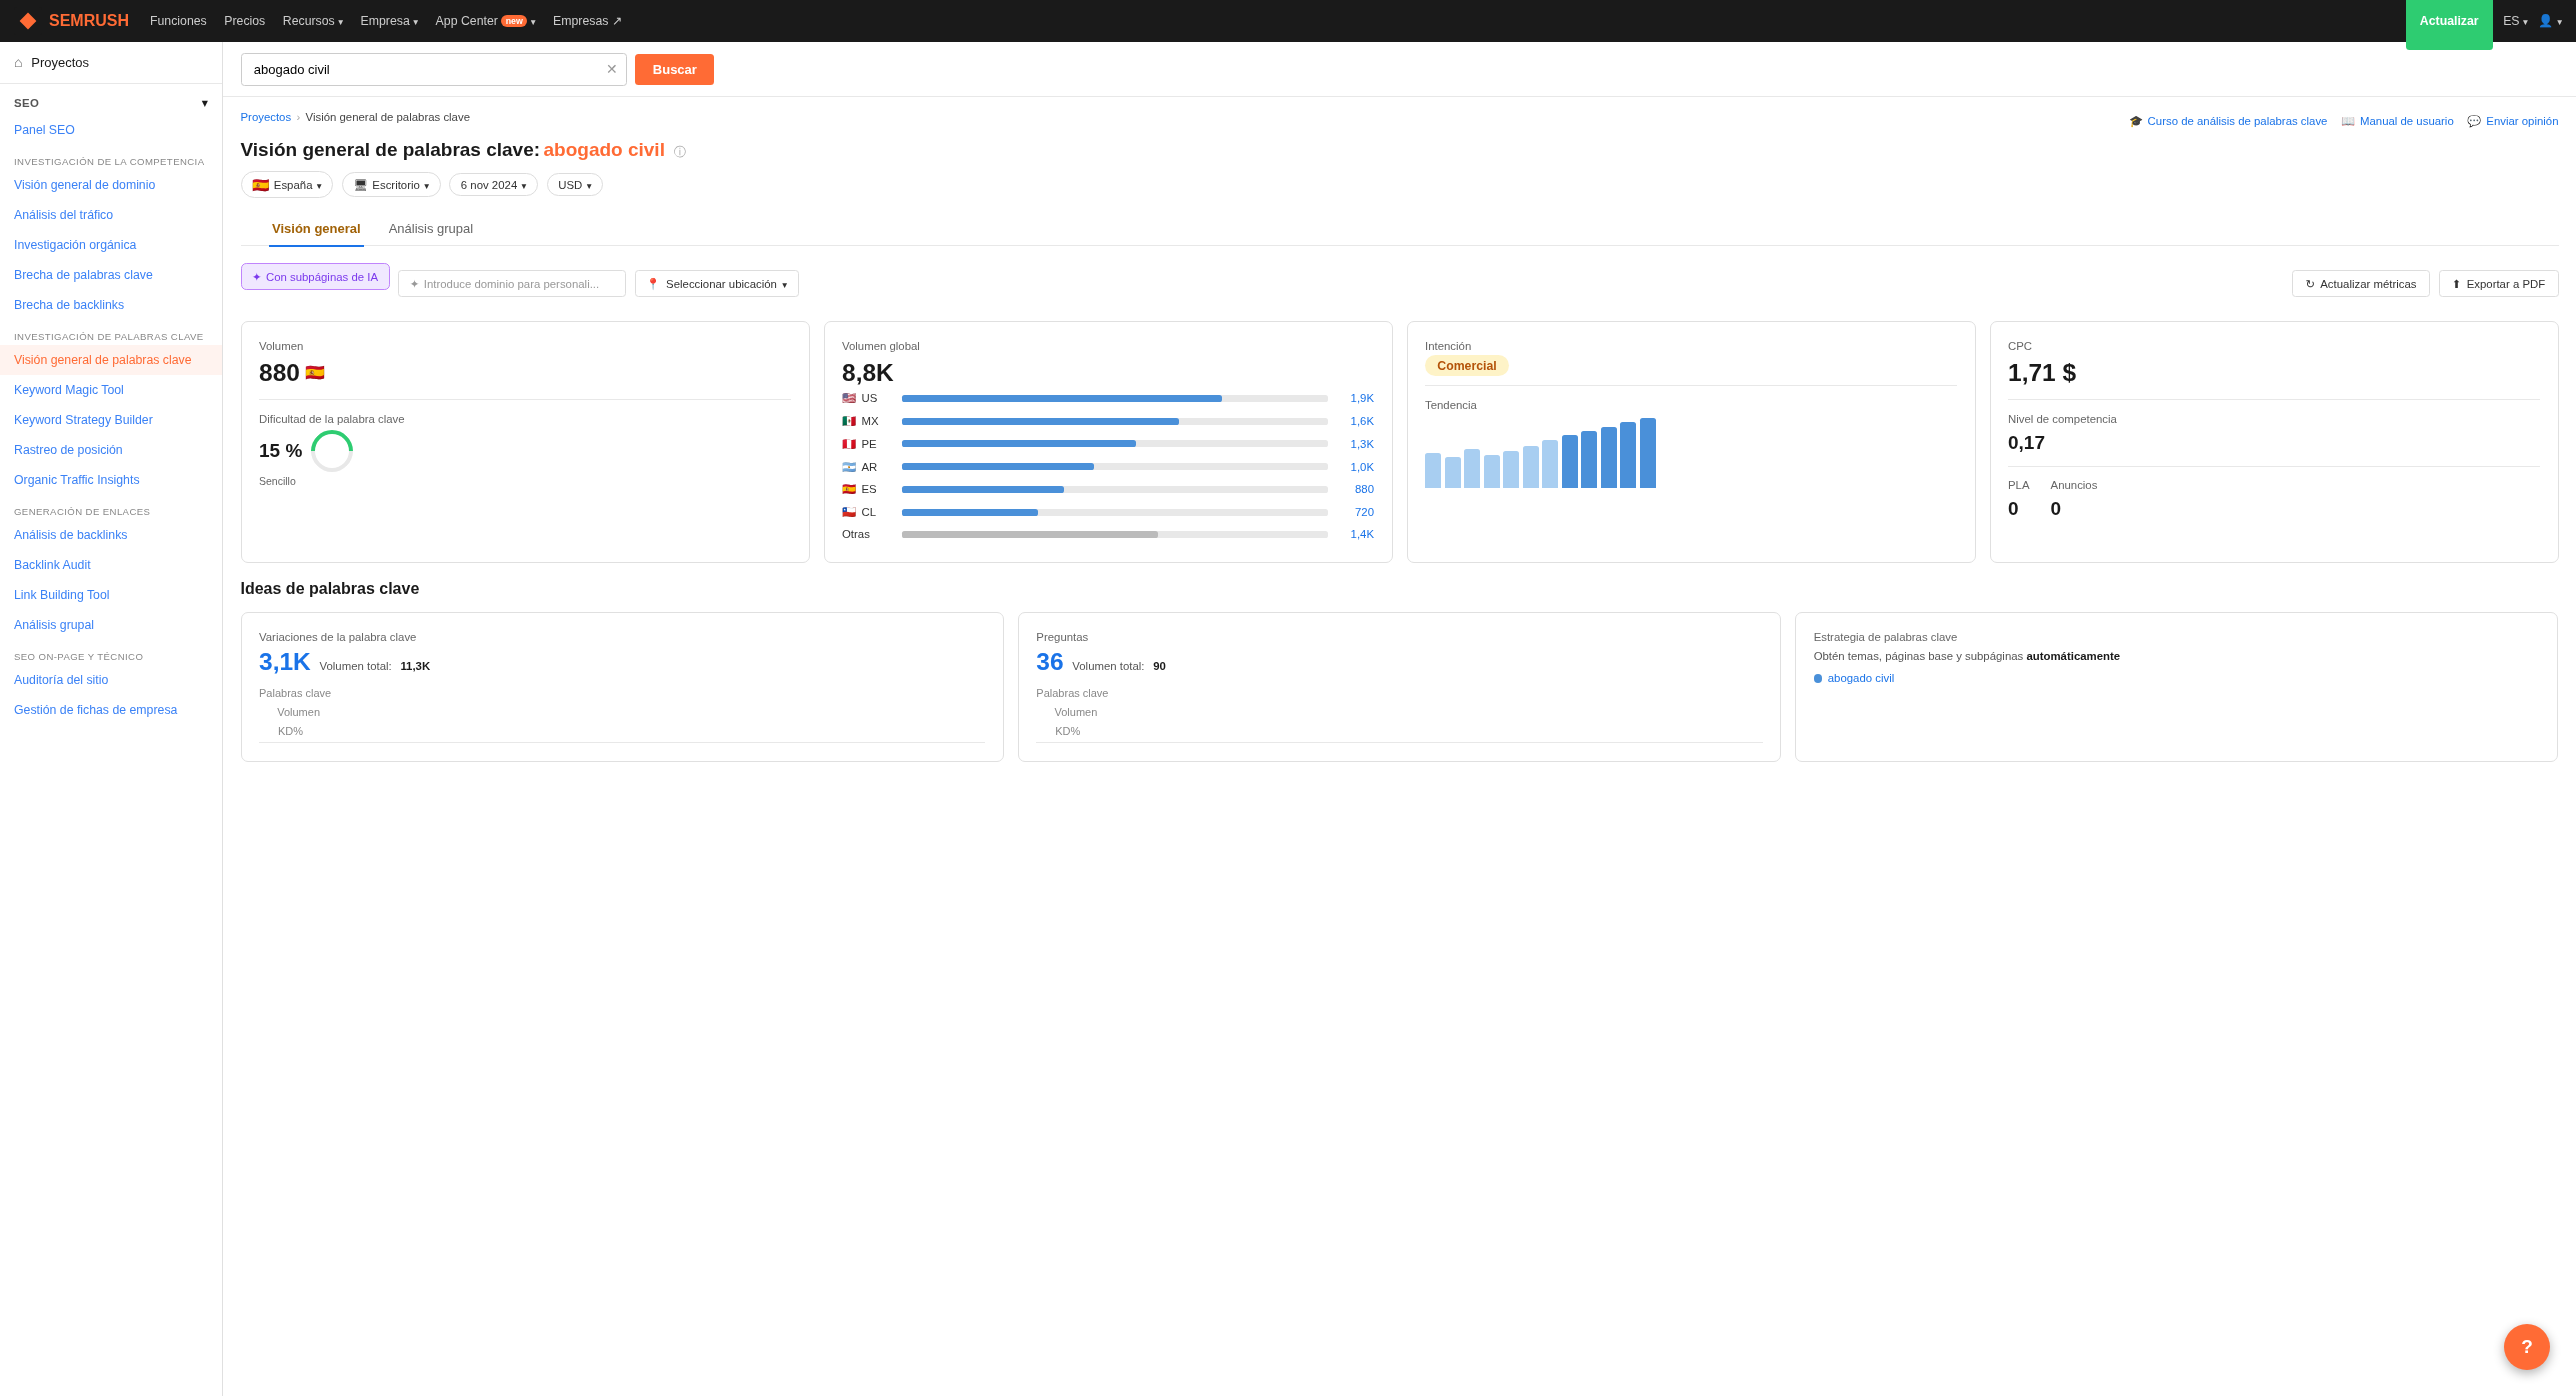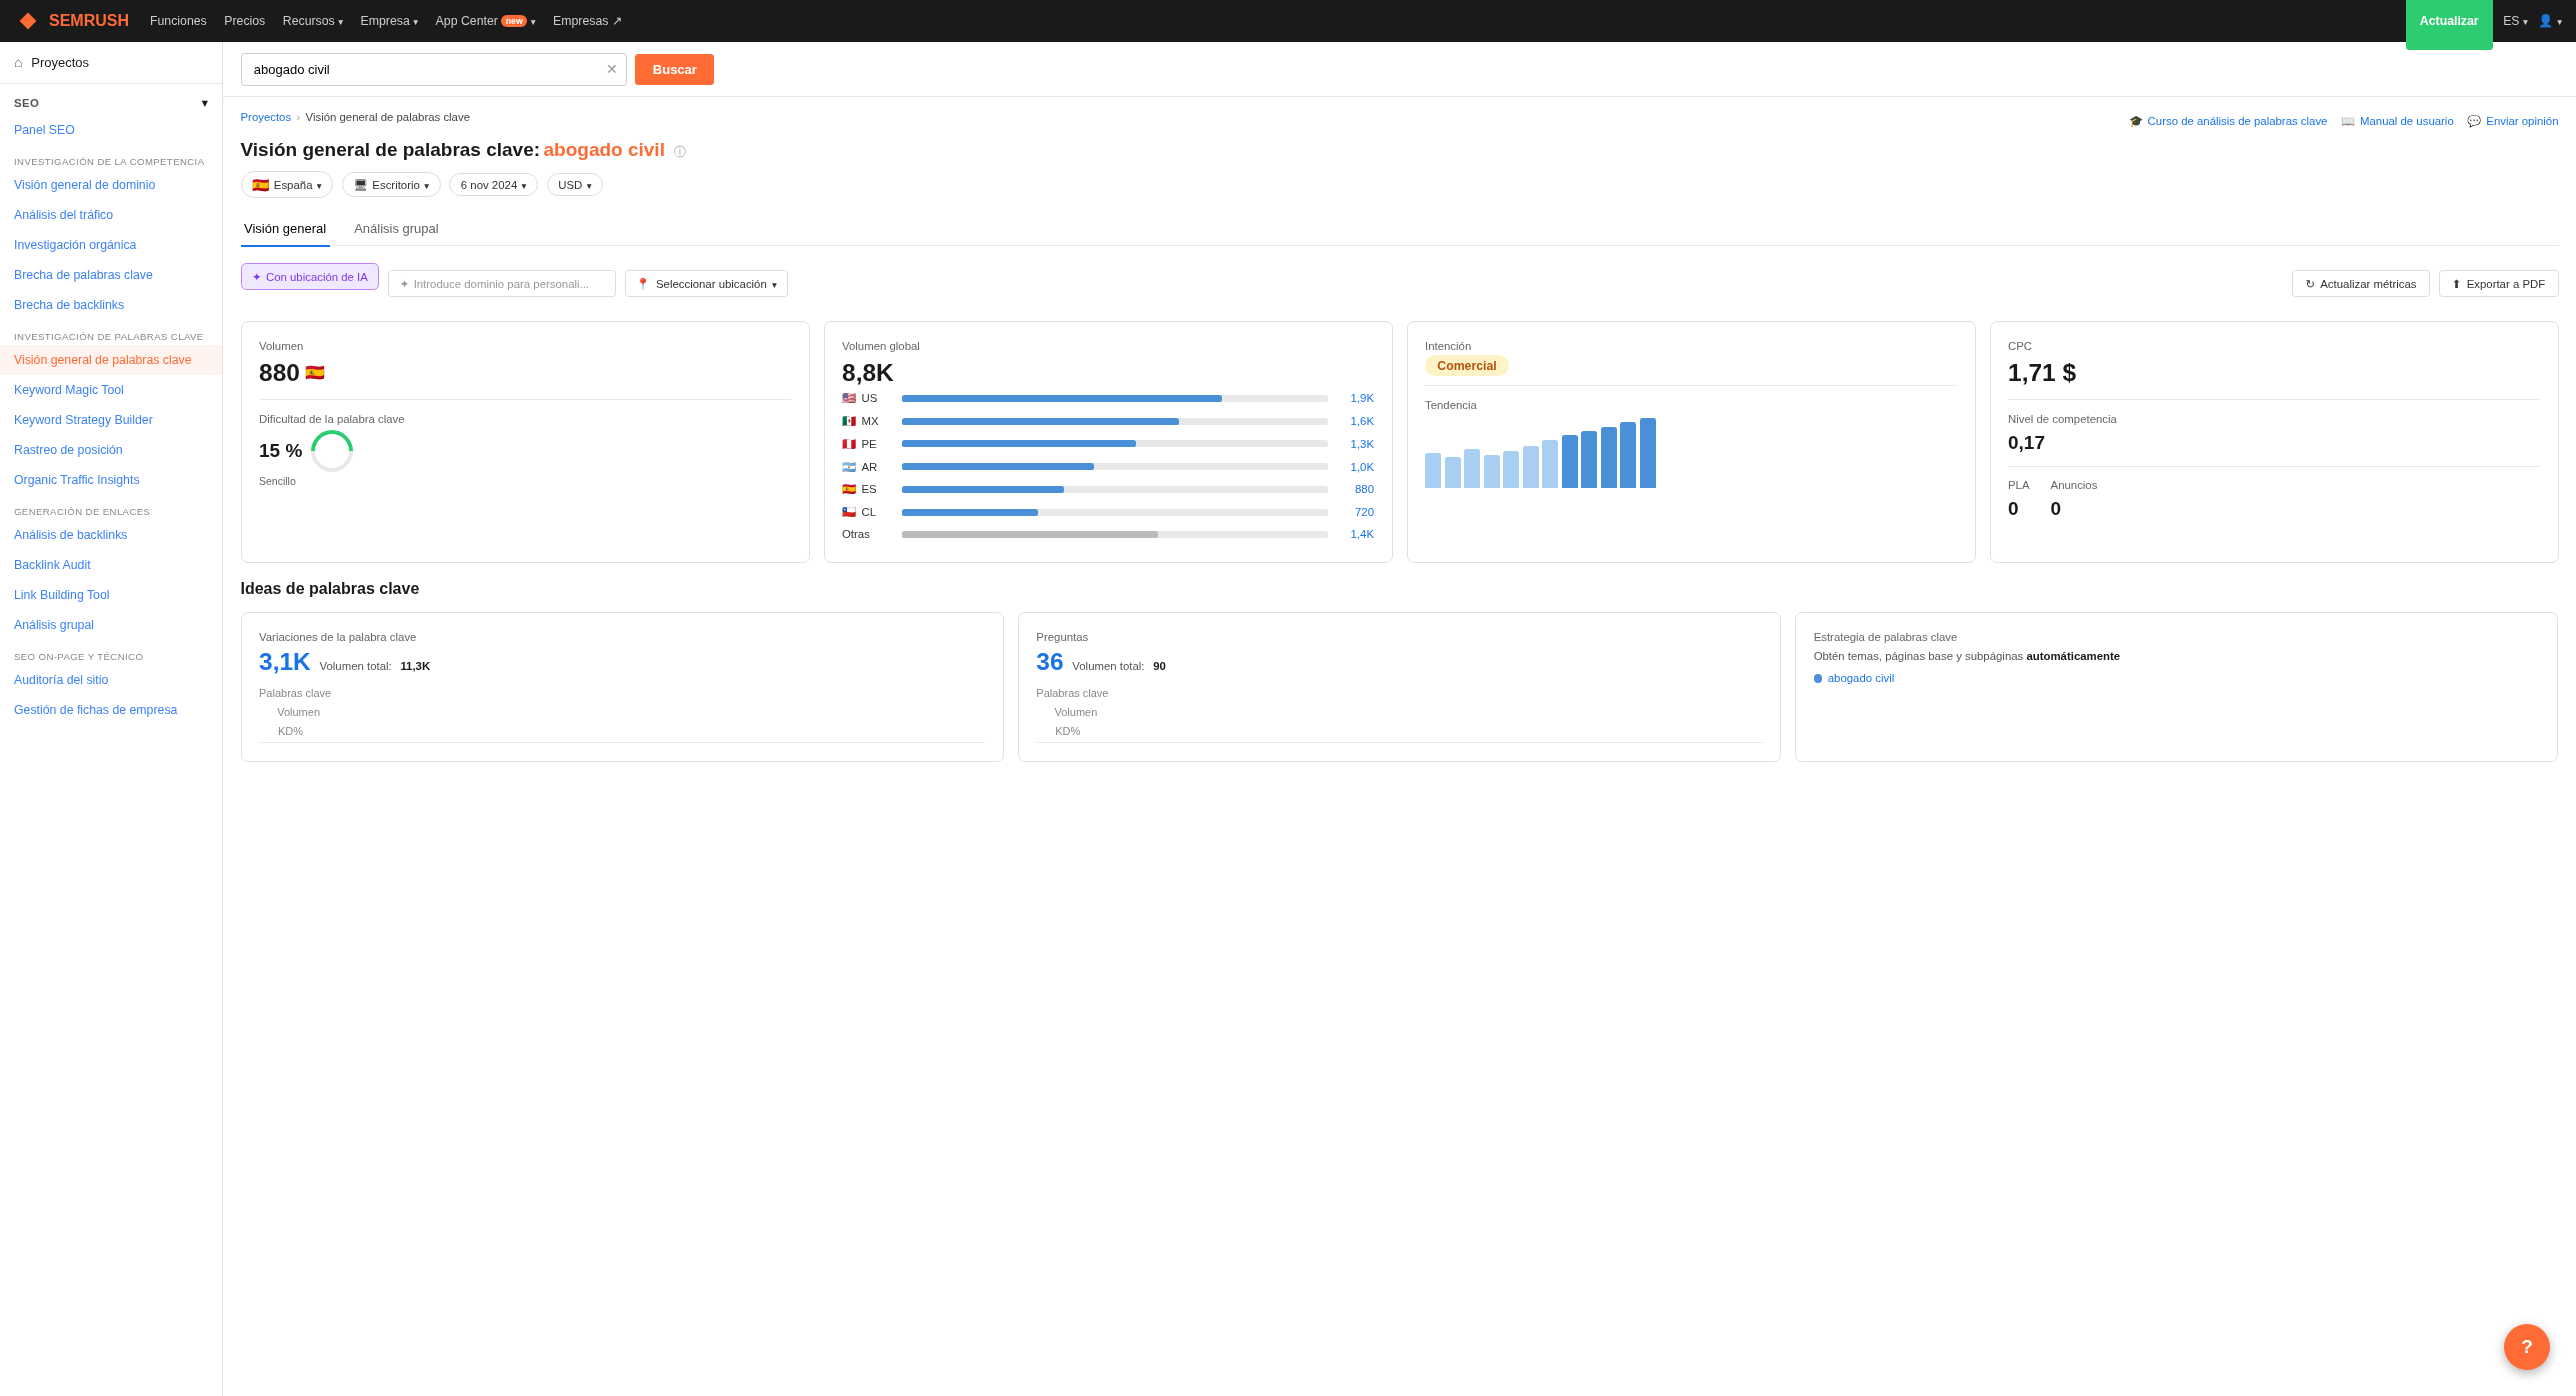--- a/index.html
+++ b/index.html
@@ -111,21 +111,21 @@
       display: flex; align-items: center; gap: 4.4px;
       border: 1.3px solid #ddd; border-radius: 17.5px;
       padding: 4.4px 10.5px; font-size: 11.4px; cursor: pointer;
       background: #fff; color: #333;
     }
     .filter-btn .flag { font-size: 14px; }
 
     
     .tabs { display: flex; gap: 21px; border-bottom: 1.8px solid #e8e8e8; margin-bottom: 17.5px; }
     .tab { padding: 8.8px 3.5px; font-size: 13px; cursor: pointer; color: #666; border-bottom: 2.6px solid transparent; margin-bottom: -1.8px; }
-    .tab.active { color: #000000; border-bottom-color: #1a73e8; font-weight: 400; }
+    .tab.active { color: #a16207; border-bottom-color: #1a73e8; font-weight: 700; margin-left: 28px; }
 
     
     .ai-banner { background: #f0e8ff; border: 1.3px solid #c084fc; border-radius: 5.3px; padding: 5.3px 10.5px; font-size: 11.4px; color: #7c3aed; font-weight: 500; margin-bottom: 14px; display: inline-flex; align-items: center; gap: 4.4px; }
 
     
     .toolbar-row { display: flex; align-items: center; gap: 8.8px; margin-bottom: 17.5px; }
     .domain-input-container { display: flex; align-items: center; gap: 4.4px; border: 1.3px solid #ddd; border-radius: 3.5px; padding: 5.3px 10.5px; width: 228px; color: #999; font-size: 11.4px; cursor: text; }
     .location-btn { display: flex; align-items: center; gap: 5.3px; border: 1.3px solid #ddd; border-radius: 3.5px; padding: 5.3px 10.5px; font-size: 11.4px; cursor: pointer; background: #fff; color: #333; }
     .toolbar-actions { margin-left: auto; display: flex; gap: 8.8px; }
     .btn-outline { display: flex; align-items: center; gap: 5.3px; border: 1.3px solid #ddd; border-radius: 3.5px; padding: 5.3px 12.3px; font-size: 11.4px; cursor: pointer; background: #fff; color: #333; }
@@ -354,21 +354,21 @@
           <span class="chevron"></span>
         </button>
       </div>
 
       <div class="tabs">
         <span class="tab active">Visión general</span>
         <span class="tab">Análisis grupal</span>
       </div>
 
       <div class="toolbar-row">
-        <div class="ai-banner">✦ <span>Con ubicación de IA</span></div>
+        <div class="ai-banner">✦ <span>Con subpáginas de IA</span></div>
         <div class="domain-input-container">
           <span>✦</span>
           <span>Introduce dominio para personali...</span>
         </div>
         <button class="location-btn">
           <span>📍</span>
           <span>Seleccionar ubicación</span>
           <span class="chevron"></span>
         </button>
         <div class="toolbar-actions">

